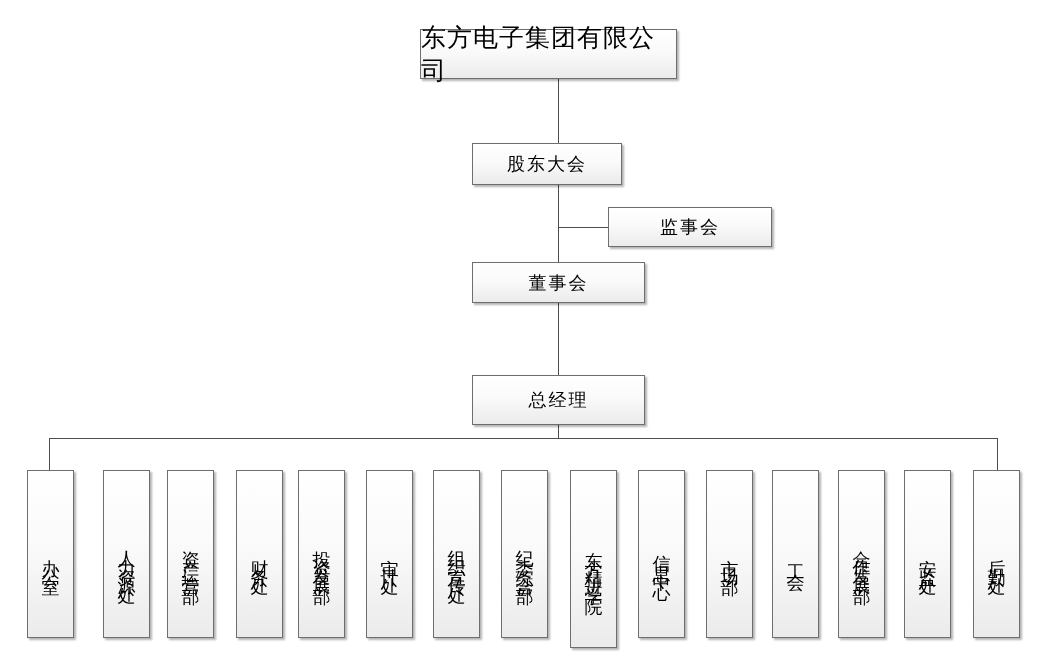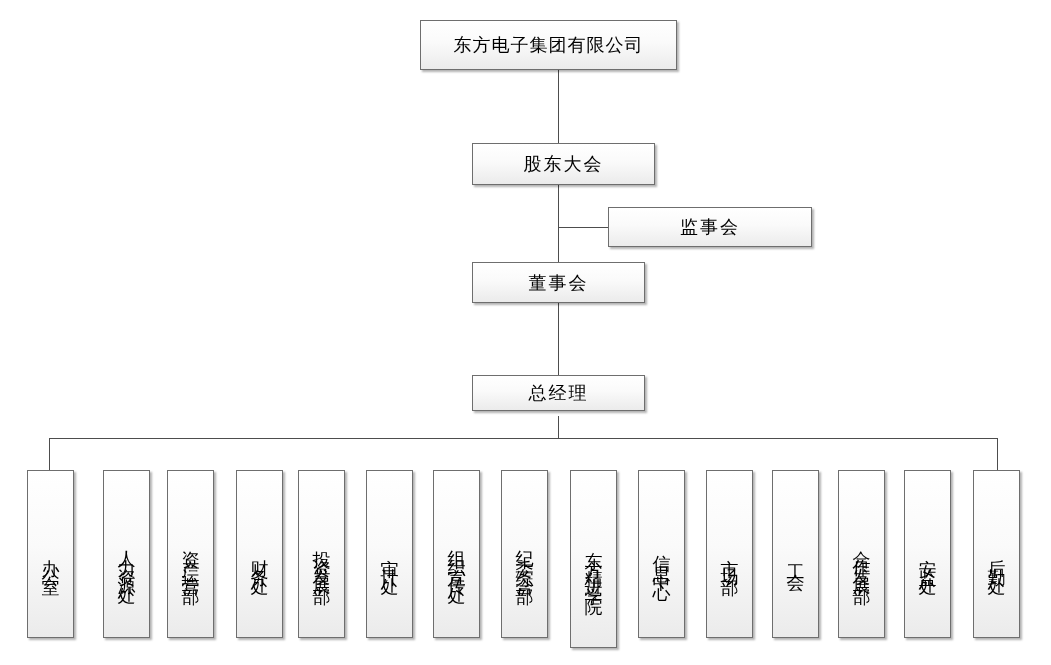--- a/index.html
+++ b/index.html
@@ -33,22 +33,23 @@
     box-shadow: 2px 2px 2px rgba(0,0,0,0.30);
     display: flex;
     align-items: center;
     justify-content: center;
   }
   .node.h {
     font-size: 18px;
     letter-spacing: 2px;
   }
   .node.top-node {
-    font-size: 18px;
+    font-size: 25px;
     letter-spacing: 1px;
+    margin-top: 9px;
   }
   
   .dept {
     top: 470px;
     height: 168px;
     width: 47px;
   }
   .dept.tall { height: 178px; }
   .vtext {
     writing-mode: vertical-rl;
@@ -70,33 +71,33 @@
   <div class="line vline" style="left:558px; top:303px; height:72px;"></div>
   <div class="line vline" style="left:558px; top:416px; height:22px;"></div>
   <div class="line hline" style="left:49px;  top:438px; width:948px;"></div>
   <div class="line vline" style="left:49px;  top:438px; height:32px;"></div>
   <div class="line vline" style="left:997px; top:438px; height:32px;"></div>
 
   <div class="node top-node" style="left:420px; top:20px; width:257px; height:50px;">
     <span>东方电子集团有限公司</span>
   </div>
 
-  <div class="node h" style="left:472px; top:143px; width:183px; height:42px;">
+  <div class="node h" style="left:472px; top:143px; width:150px; height:42px;">
     <span>股东大会</span>
   </div>
 
-  <div class="node h" style="left:608px; top:207px; width:204px; height:40px;">
+  <div class="node h" style="left:608px; top:207px; width:164px; height:40px;">
     <span>监事会</span>
   </div>
 
   <div class="node h" style="left:472px; top:262px; width:173px; height:41px;text-align:center;">
     <span>董事会</span>
   </div>
 
-  <div class="node h" style="left:472px; top:375px; width:173px; height:36px;">
+  <div class="node h" style="left:472px; top:375px; width:173px; height:50px;">
     <span>总经理</span>
   </div>
 
   <div class="node dept" style="left:27px;">
     <span class="vtext">办公室</span>
   </div>
   <div class="node dept" style="left:103px;">
     <span class="vtext">人力资源处</span>
   </div>
   <div class="node dept" style="left:167px;">

